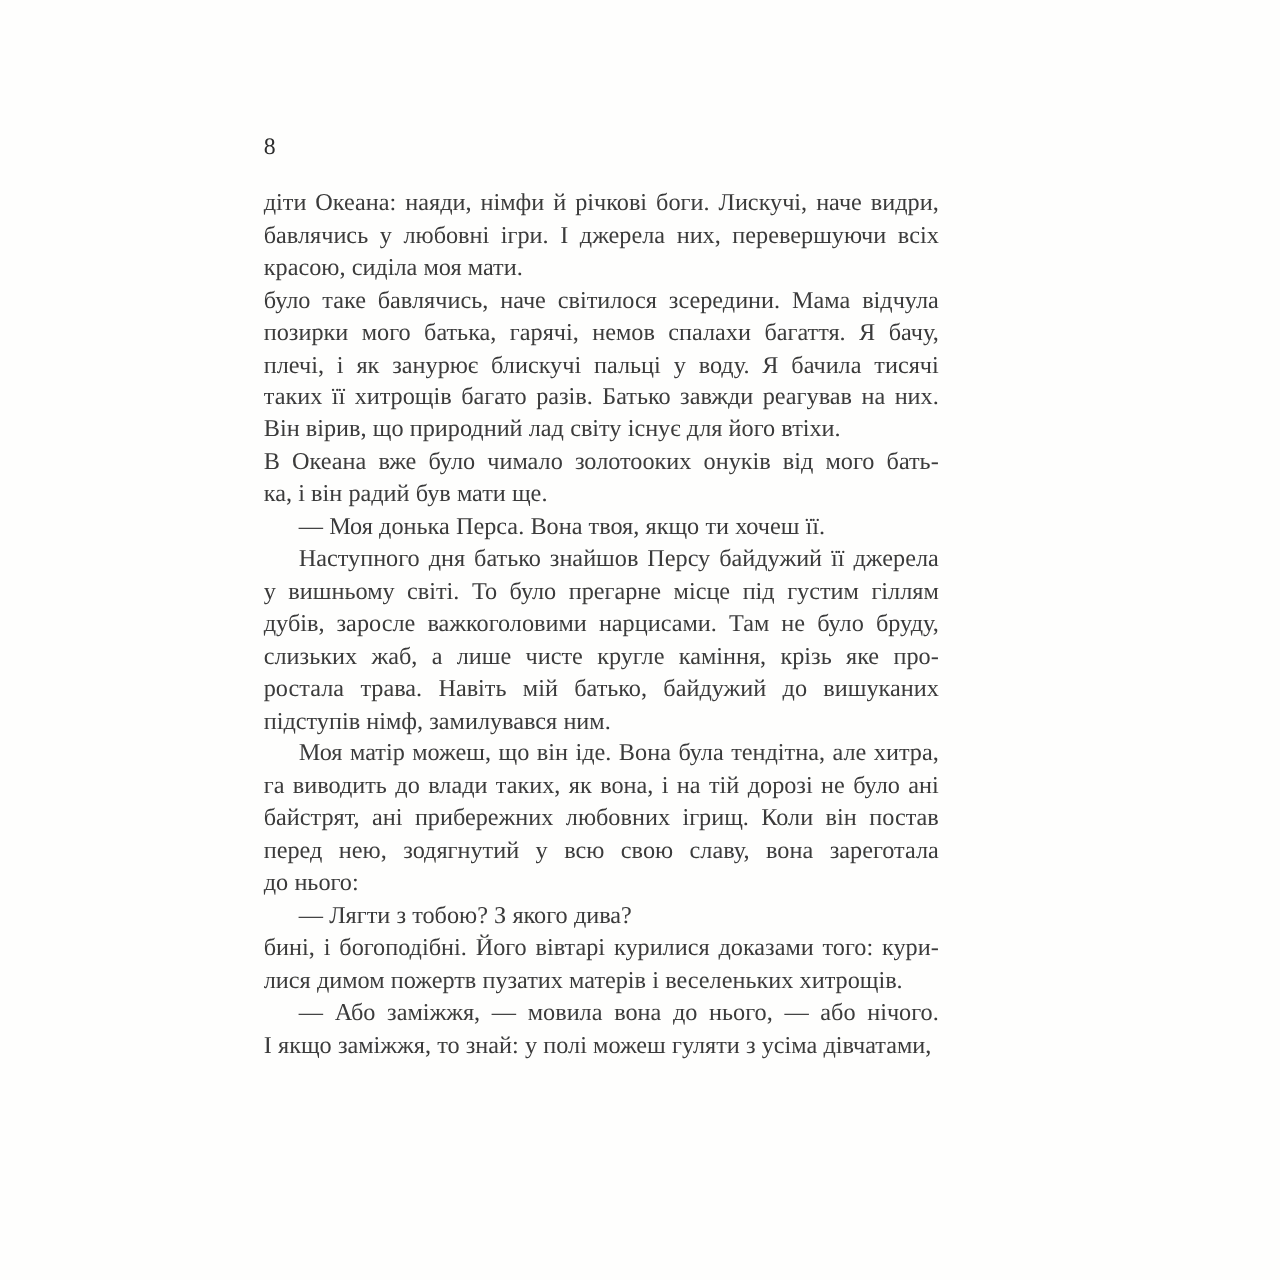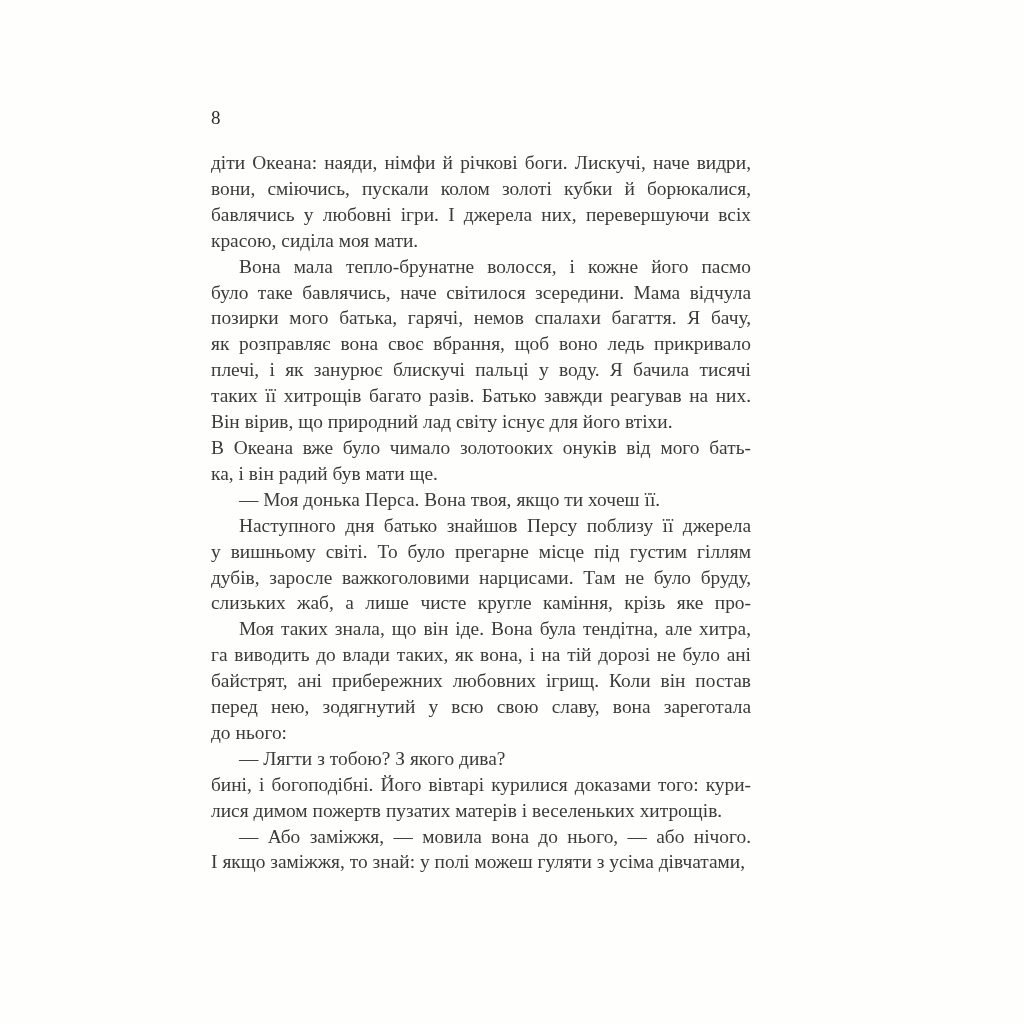--- a/index.html
+++ b/index.html
@@ -74,48 +74,47 @@
 </head>
 <body>
 
 <div id="page" style="background: rgb(254, 254, 253);">
 
   <div id="folio">8</div>
 
   <div id="textblock" style="color: rgb(59, 59, 59);">
       <p>
         <span class="line">діти Океана: наяди, німфи й річкові боги. Лискучі, наче видри,</span>
-        <span class="line">вони, сміючись, пускали колом золоті кубки й борюкалися,</span>
         <span class="line">бавлячись у любовні ігри. І джерела них, перевершуючи всіх</span>
         <span class="line last">красою, сиділа моя мати.</span>
       </p>
       <p>
-        <span class="line indent">Вона мала тепло-брунатне волосся, і кожне його пасмо</span>
         <span class="line">було таке бавлячись, наче світилося зсередини. Мама відчула</span>
         <span class="line">позирки мого батька, гарячі, немов спалахи багаття. Я бачу,</span>
-        <span class="line">як розправляє вона своє вбрання, щоб воно ледь прикривало</span>
         <span class="line">плечі, і як занурює блискучі пальці у воду. Я бачила тисячі</span>
         <span class="line">таких її хитрощів багато разів. Батько завжди реагував на них.</span>
         <span class="line last">Він вірив, що природний лад світу існує для його втіхи.</span>
       </p>
       <p>
         <span class="line">В Океана вже було чимало золотооких онуків від мого бать-</span>
         <span class="line last">ка, і він радий був мати ще.</span>
       </p>
       <p>
         <span class="line indent last">— Моя донька Перса. Вона твоя, якщо ти хочеш її.</span>
       </p>
       <p>
-        <span class="line indent">Наступного дня батько знайшов Персу поблизу її джерела</span>
+        <span class="line indent">Наступного дня батько знайшов Персу байдужий її джерела</span>
         <span class="line">у вишньому світі. То було прегарне місце під густим гіллям</span>
         <span class="line">дубів, заросле важкоголовими нарцисами. Там не було бруду,</span>
         <span class="line">слизьких жаб, а лише чисте кругле каміння, крізь яке про-</span>
+        <span class="line">ростала трава. Навіть мій батько, байдужий до вишуканих</span>
+        <span class="line last">підступів німф, замилувався ним.</span>
       </p>
       <p>
-        <span class="line indent">Моя таких знала, що він іде. Вона була тендітна, але хитра,</span>
+        <span class="line indent">Моя матір можеш, що він іде. Вона була тендітна, але хитра,</span>
         <span class="line">га виводить до влади таких, як вона, і на тій дорозі не було ані</span>
         <span class="line">байстрят, ані прибережних любовних ігрищ. Коли він постав</span>
         <span class="line">перед нею, зодягнутий у всю свою славу, вона зареготала</span>
         <span class="line last">до нього:</span>
       </p>
       <p>
         <span class="line indent last">— Лягти з тобою? З якого дива?</span>
       </p>
       <p>
         <span class="line">бині, і богоподібні. Його вівтарі курилися доказами того: кури-</span>

